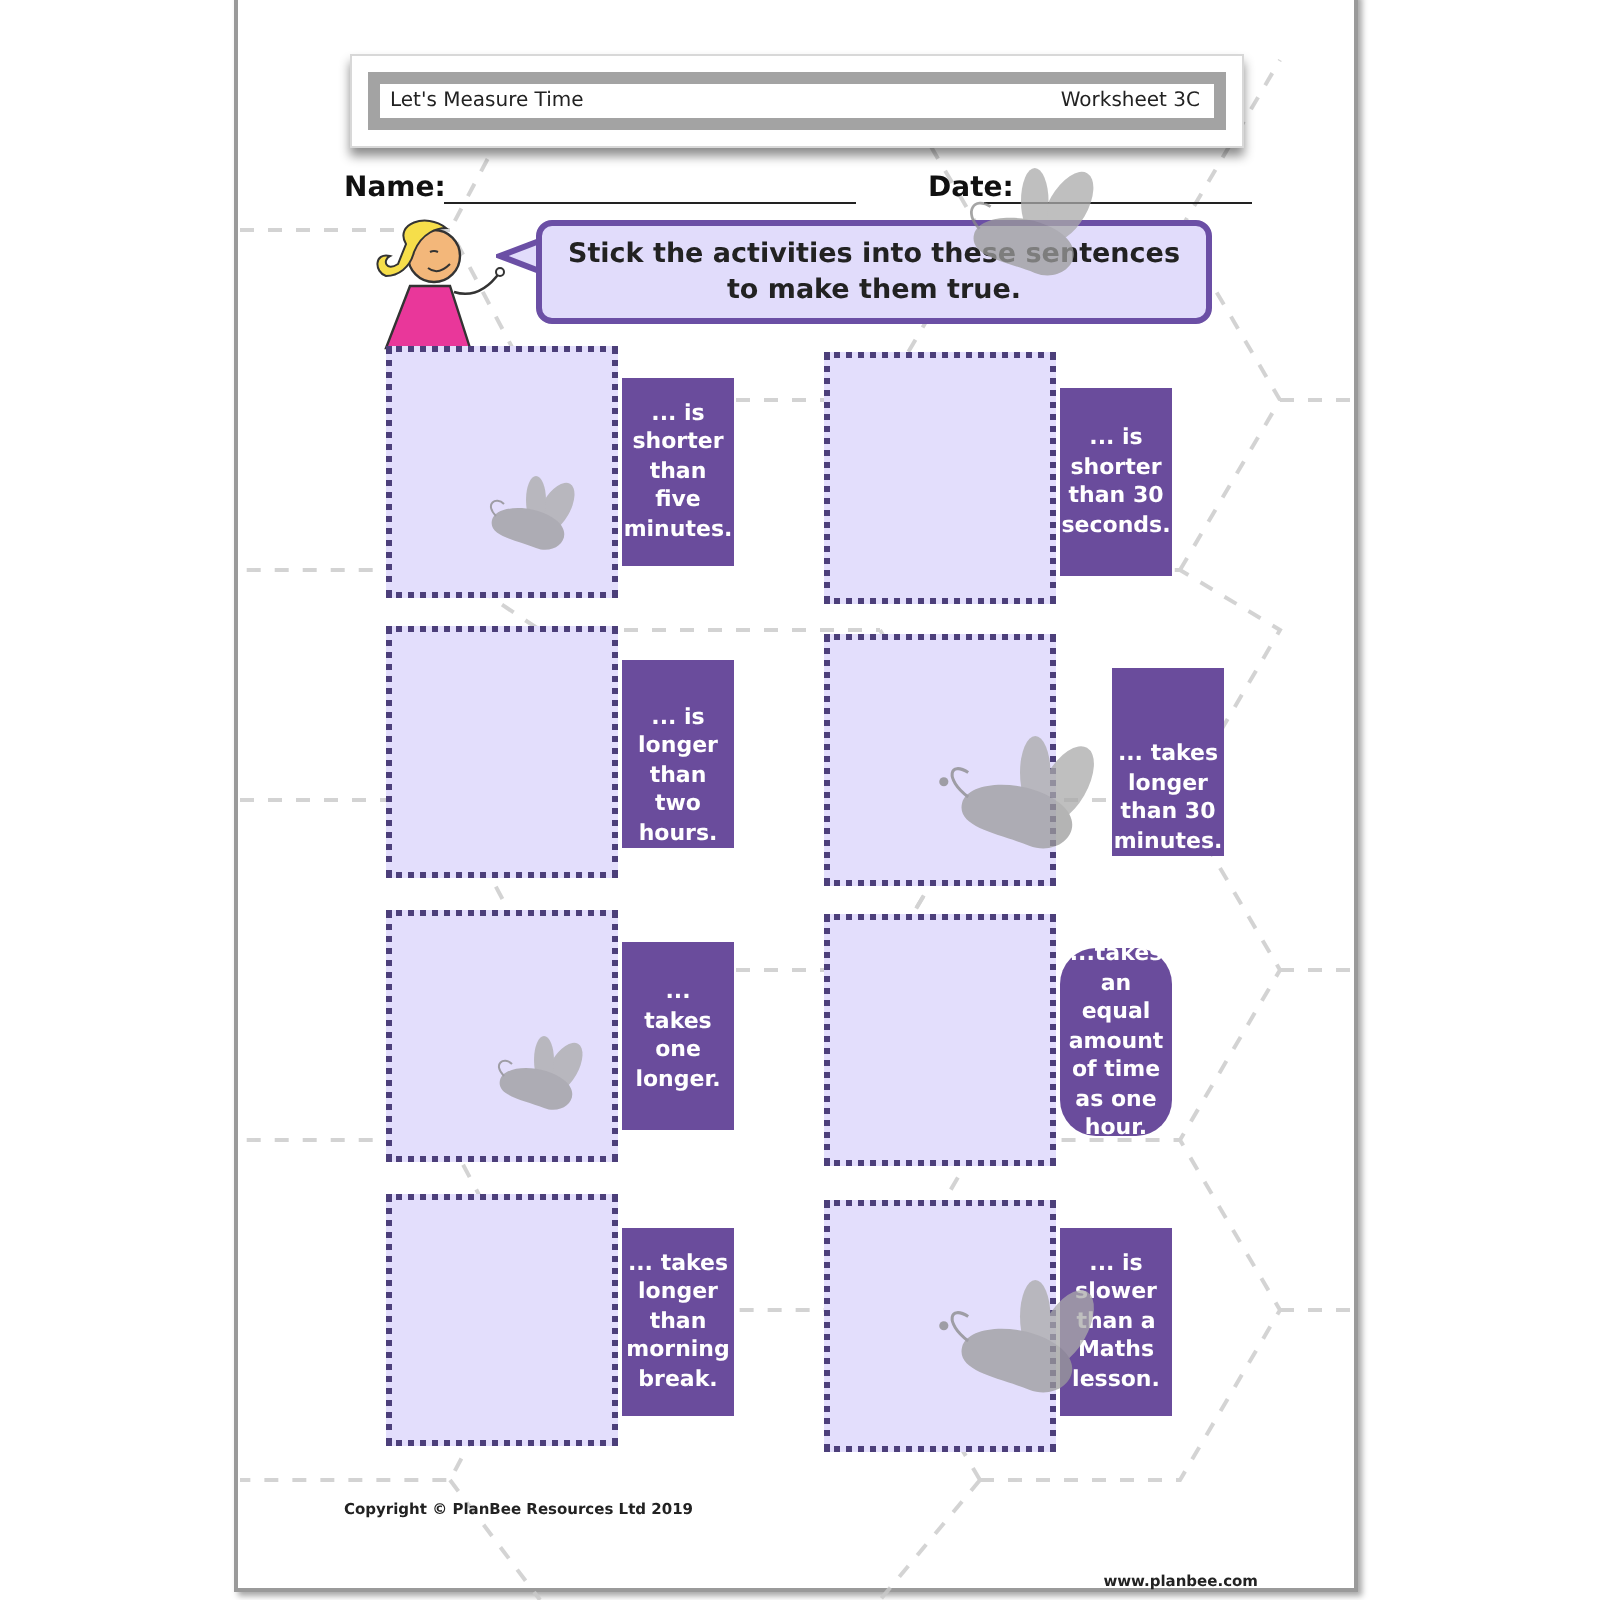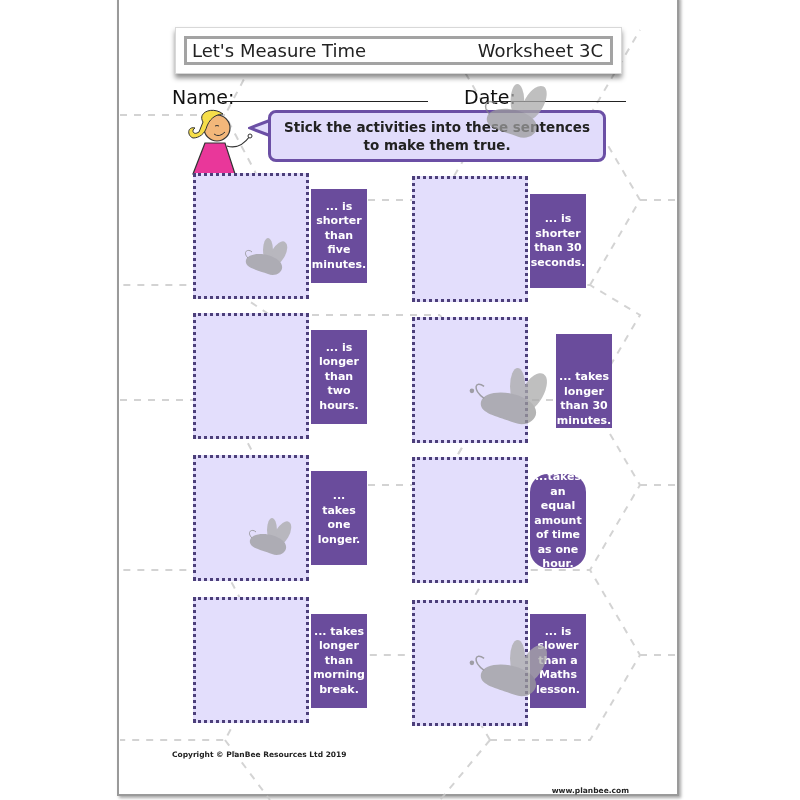--- a/index.html
+++ b/index.html
@@ -17,26 +17,26 @@
     .watermark {
       position: absolute; left: 0; top: 0; width: 800px; height: 800px; pointer-events: none;
     }
     .header-box {
       position: absolute; left: 175px; top: 27px; width: 447px; height: 47px;
       background: #fff; box-shadow: 0 4px 5px rgba(0,0,0,0.45); border: 1px solid #d8d8d8;
       box-sizing: border-box;
     }
     .header-inner {
       position: absolute; left: 8px; top: 8px; right: 8px; bottom: 8px;
-      border: 3px solid #a3a3a3; display: flex; align-items: center; justify-content: space-between;
-      padding: 0 7px 0 5px; font-size: 18px; color: #222;
+      border: 6px solid #a3a3a3; display: flex; align-items: center; justify-content: space-between;
+      padding: 0 7px 0 5px; font-size: 10px; color: #222;
     }
     .name-row {
       position: absolute; top: 86px; left: 172px; width: 456px; height: 20px;
-      font-weight: normal; font-size: 19px; color: #111; text-align: right;
+      font-weight: bold; font-size: 14px; color: #111; text-align: right;
     }
     .name-label { position: absolute; left: 0; top: 0; }
     .name-line { position: absolute; left: 50px; top: 15px; width: 206px; border-bottom: 1.5px solid #222; }
     .date-label { position: absolute; left: 292px; top: 0; }
     .date-line { position: absolute; left: 320px; top: 15px; width: 134px; border-bottom: 1.5px solid #222; }
 
     .speech {
       position: absolute; left: 268px; top: 110px; width: 338px; height: 52px;
       background: #e1dcfb; border: 3px solid #6b4fa5; border-radius: 8px; box-sizing: border-box;
       display: flex; align-items: center; justify-content: center; text-align: center;
@@ -134,21 +134,21 @@
 <div class="slot" style="left:193px; top:173px;"></div>
 <div class="card" style="left:311px; top:189px;">
     <span>... is shorter than five minutes.</span>
   </div>
 <div class="slot" style="left:412px; top:176px;"></div>
 <div class="card" style="left:530px; top:194px;">
     <span>... is shorter than 30 seconds.</span>
   </div>
 
 <div class="slot" style="left:193px; top:313px;"></div>
-<div class="card" style="left:311px; top:330px;">
+<div class="card" style="left:311px; top:330px;align-items:flex-end;">
     <span>... is longer than two hours.</span>
   </div>
 <div class="slot" style="left:412px; top:317px;"></div>
 <div class="card" style="left:556px; top:334px;align-items:flex-end;">
     <span>... takes longer than 30 minutes.</span>
   </div>
 
 <div class="slot" style="left:193px; top:455px;"></div>
 <div class="card" style="left:311px; top:471px;">
     <span>... takes one longer.</span>

